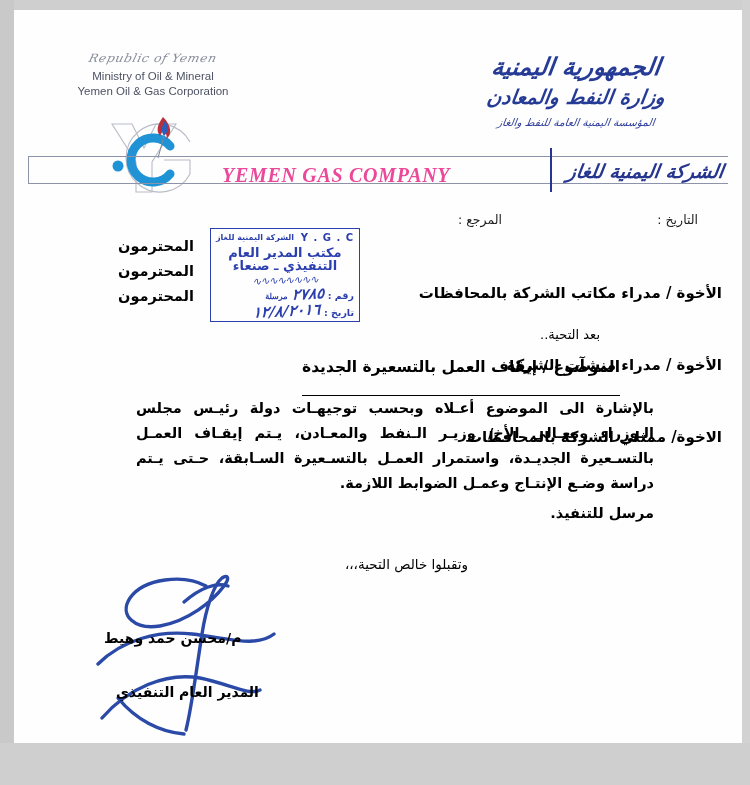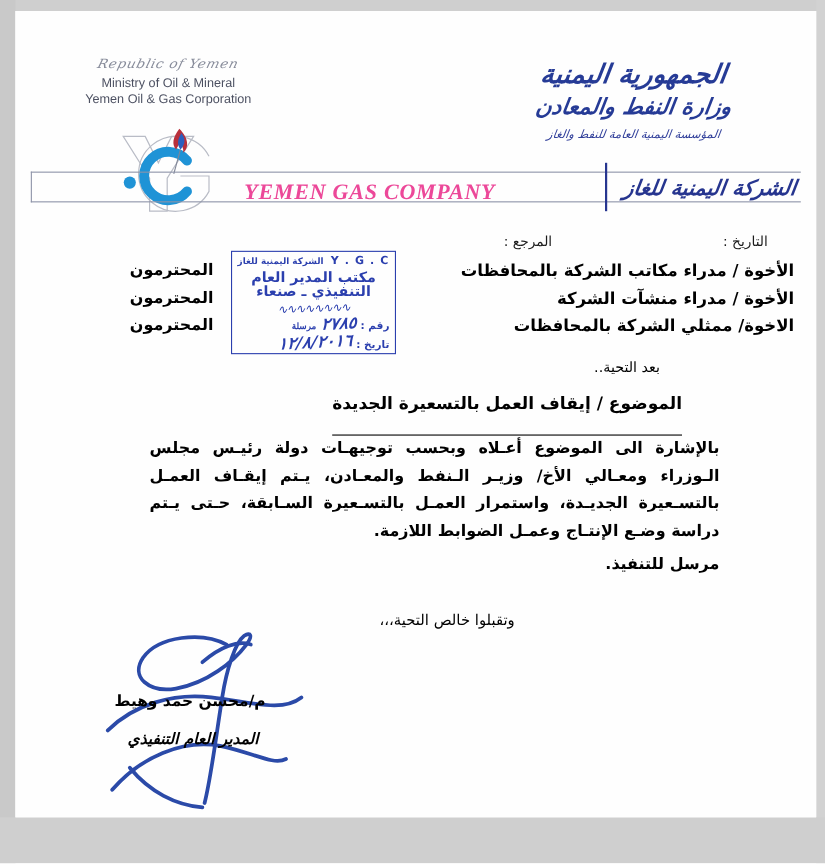--- a/index.html
+++ b/index.html
@@ -226,20 +226,21 @@
     direction: rtl;
     text-align: right;
   }
   .addressees .line {
     font-family: "DejaVu Sans", sans-serif;
     font-weight: bold;
     font-size: 15px;
     color: #000;
     line-height: 25px;
     white-space: nowrap;
+    margin-top: 47px;
   }
   .respect-col {
     position: absolute;
     left: 96px;
     top: 234px;
     width: 120px;
     direction: rtl;
     text-align: center;
   }
   .respect-col .line {
@@ -389,28 +390,27 @@
     direction: rtl;
     font-family: "DejaVu Sans", sans-serif;
     font-weight: bold;
     font-size: 14px;
     color: #000;
     white-space: nowrap;
   }
   .sig-title {
     position: absolute;
     left: 116px;
-    top: 664px;
+    top: 684px;
     direction: rtl;
     font-family: "DejaVu Sans", sans-serif;
     font-weight: bold;
     font-size: 14px;
     color: #000;
     white-space: nowrap;
-    font-style: italic;
   }
   .signature-ink {
     position: absolute;
     left: 88px;
     top: 568px;
     width: 220px;
     height: 170px;
     pointer-events: none;
   }
 </style>

